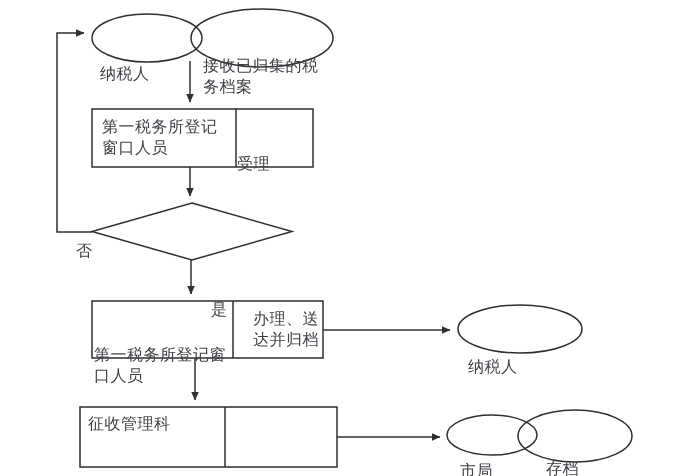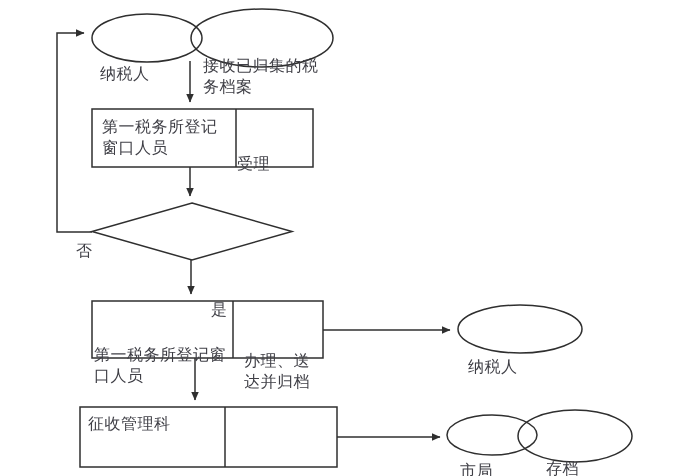--- a/index.html
+++ b/index.html
@@ -76,21 +76,21 @@
 
   <div class="lbl center" style="left:237px;top:117px;width:72px;">受理</div>
 
 
   <div class="lbl center" style="left:76px;top:204px;width:22px;">否</div>
 
   <div class="lbl center" style="left:211px;top:263px;width:22px;">是</div>
 
   <div class="lbl center" style="left:94px;top:308px;width:138px;">第一税务所登记窗口人员</div>
 
-  <div class="lbl left" style="left:244px;top:308px;width:82px;margin-top:42px;">办理、送达并归档</div>
+  <div class="lbl left" style="left:253px;top:308px;width:82px;">办理、送达并归档</div>
 
   <div class="lbl center" style="left:468px;top:320px;width:90px;">纳税人</div>
 
   <div class="lbl left" style="left:88px;top:413px;width:132px;">征收管理科</div>
 
 
   <div class="lbl center" style="left:460px;top:426px;width:48px;font-family:Liberation Mono, monospace;">市局</div>
 
   <div class="lbl center" style="left:546px;top:422px;width:58px;">存档</div>
 

